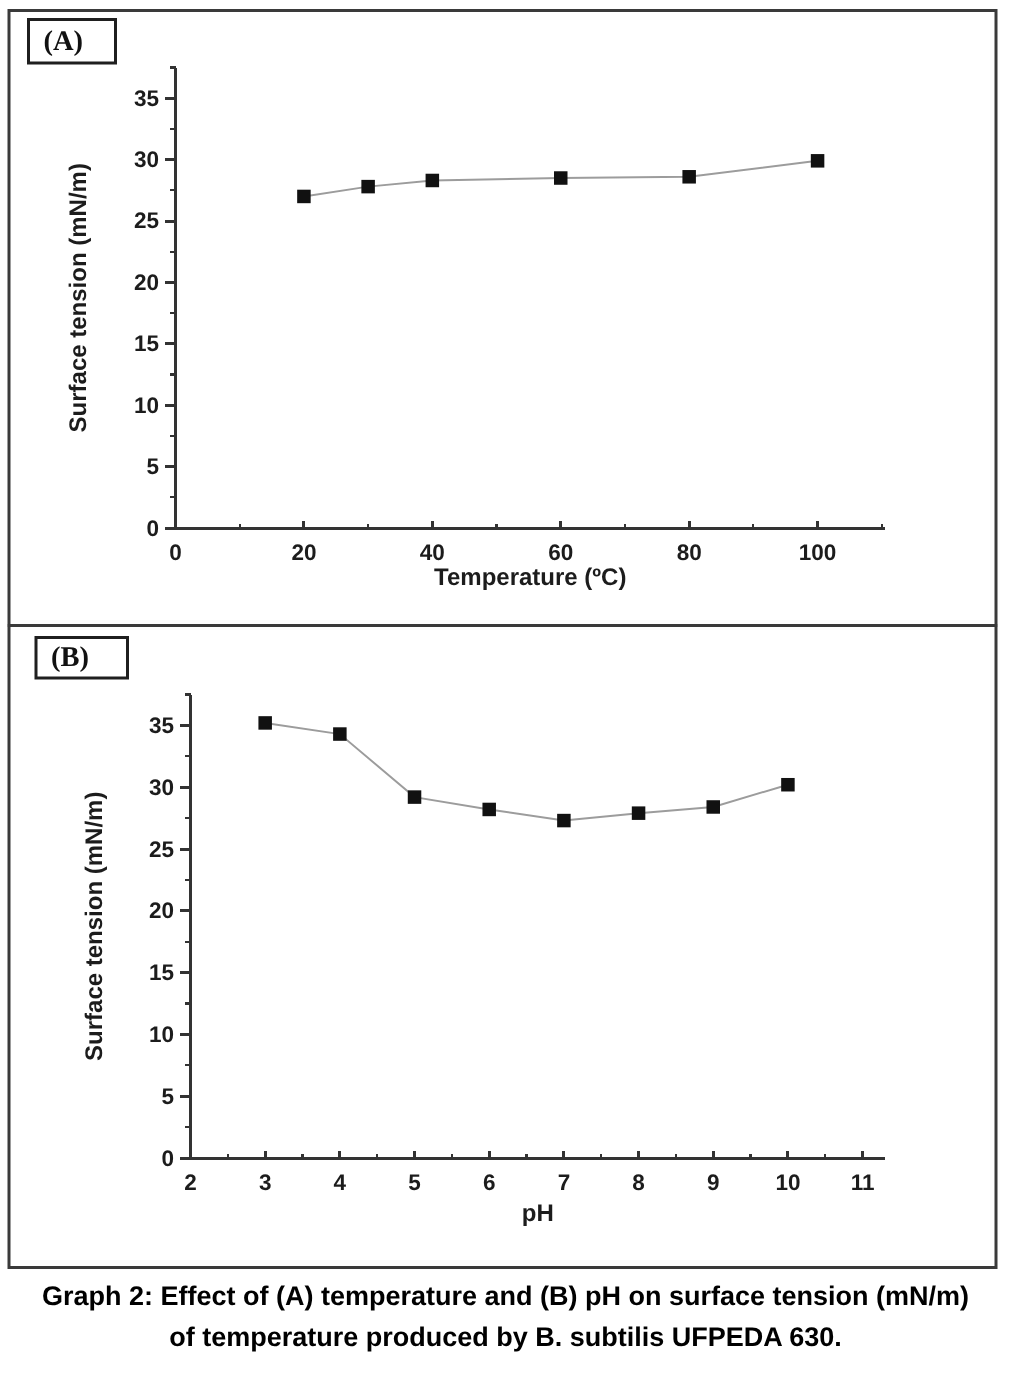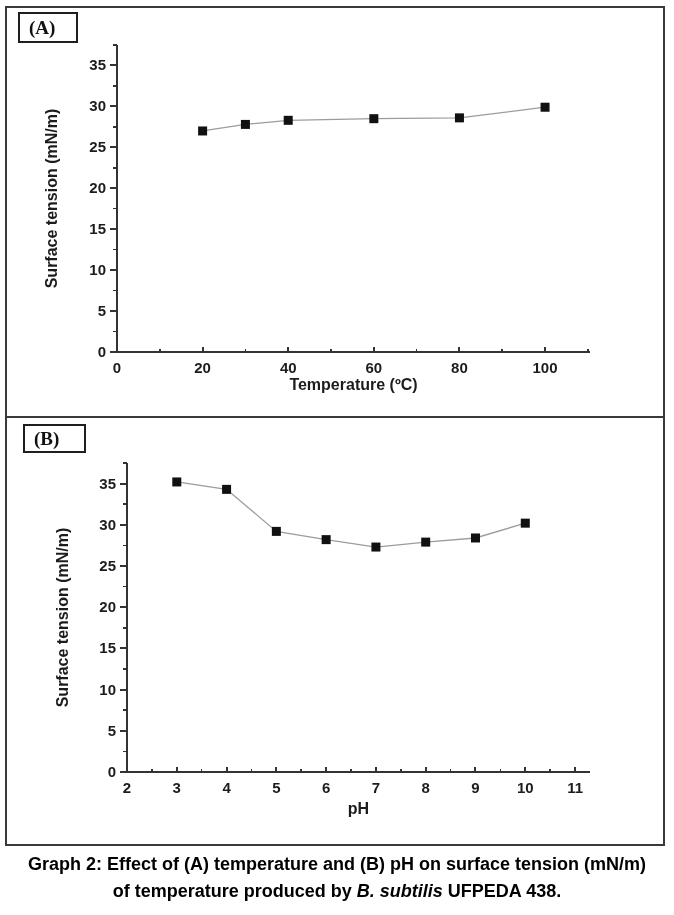--- a/index.html
+++ b/index.html
@@ -13,21 +13,21 @@
      display:flex;align-items:center;box-sizing:border-box;padding-left:9px;}
   .panel-a .panel-label-box{left:11px;top:4px;width:60px;height:31px;}
   .panel-b .panel-label-box{left:16px;top:6px;width:63px;height:29px;}
   svg.chart{position:absolute;left:0;top:0;display:block;}
   .panel-a svg.chart{width:656px;height:406px;}
   .panel-b svg.chart{width:656px;height:424px;}
   svg text{font-family:"Liberation Sans",sans-serif;fill:#1c1c1c;font-weight:700;}
   .caption{position:absolute;left:0;top:851px;width:674px;text-align:center;
      font-family:"Liberation Sans",sans-serif;font-weight:bold;color:#000;
      font-size:18px;line-height:27px;white-space:nowrap;}
-  .caption .it{font-style:italic;}
+  .caption .it{}
 </style>
 </head>
 <body>
 
 <div class="figure">
 
   <div class="panel panel-a">
     <svg class="chart" id="chart-a" viewBox="0 0 656 406">
         <g stroke="#333333" stroke-width="2" shape-rendering="crispEdges">
           <line x1="110" y1="37" x2="110" y2="344"></line>
@@ -183,16 +183,16 @@
           <rect x="513.7795698924731" y="100.65199999999999" width="9" height="9"></rect>
         </g>
       </svg>
     <div class="panel-label-box">
       <span>(B)</span>
     </div>
   </div>
 
   <div class="caption">
     <div><span>Graph 2: Effect of (A) temperature and (B) pH on surface tension (mN/m)</span></div>
-    <div><span>of temperature produced by </span><span class="it">B. subtilis</span><span> UFPEDA 438.</span></div>
+    <div><span>of temperature produced by </span><span class="it">B. subtilis</span><span> UFPEDA 630.</span></div>
   </div>
 
 </div>
 
 </body></html>

